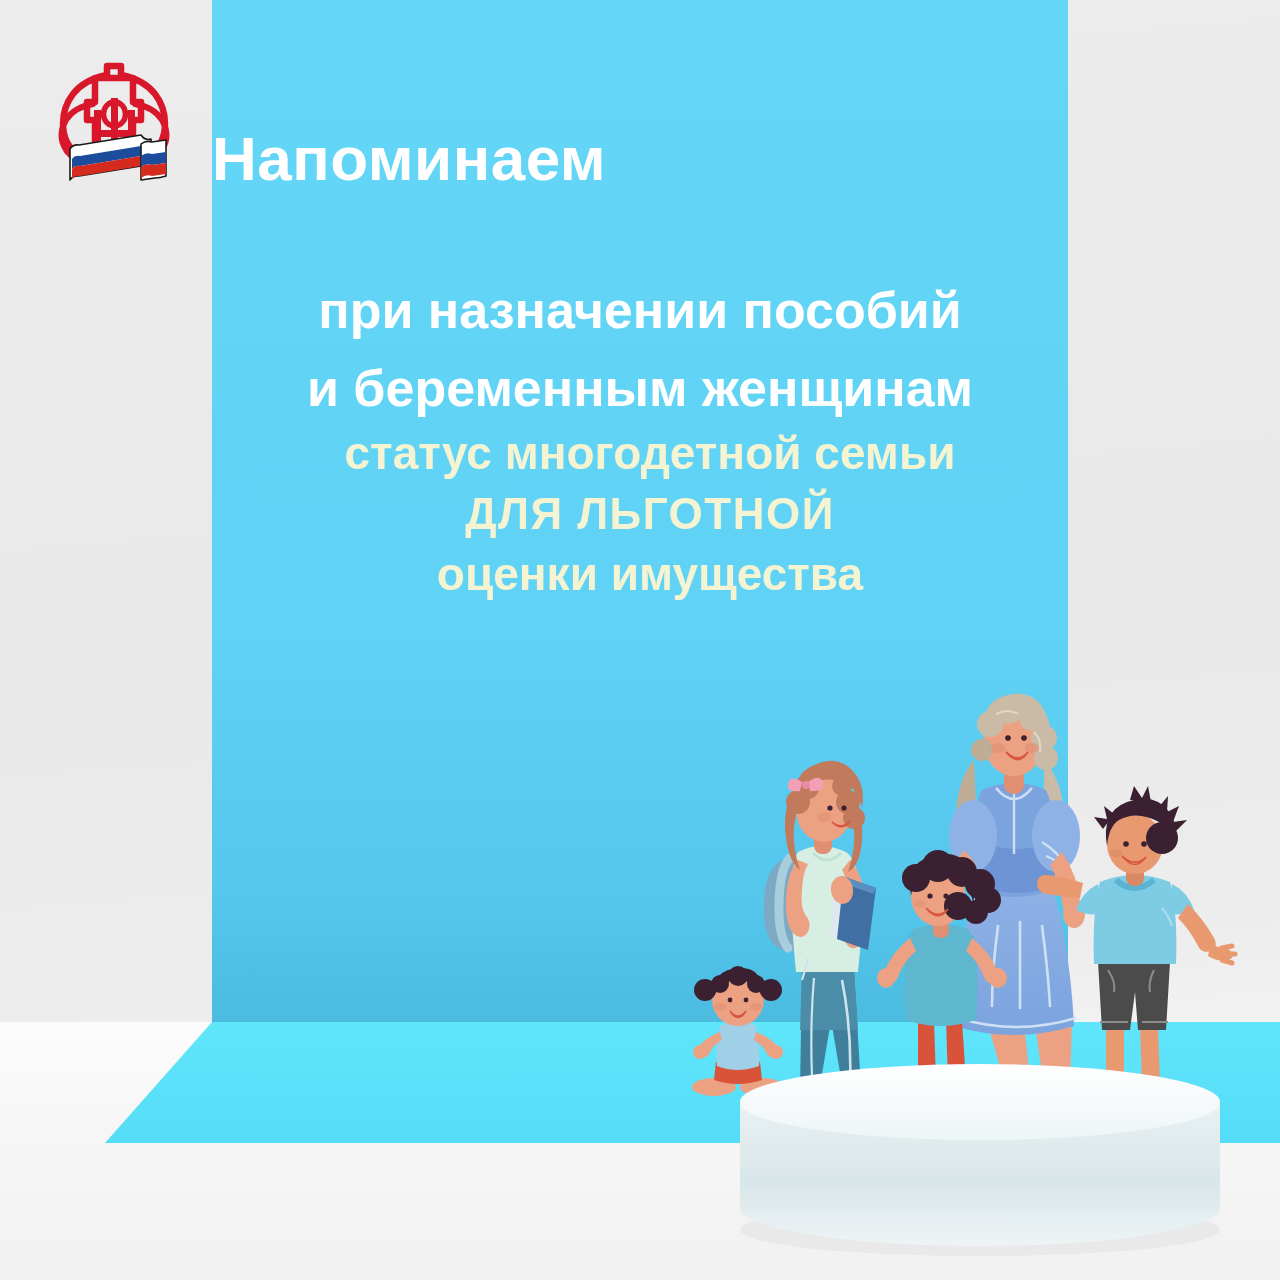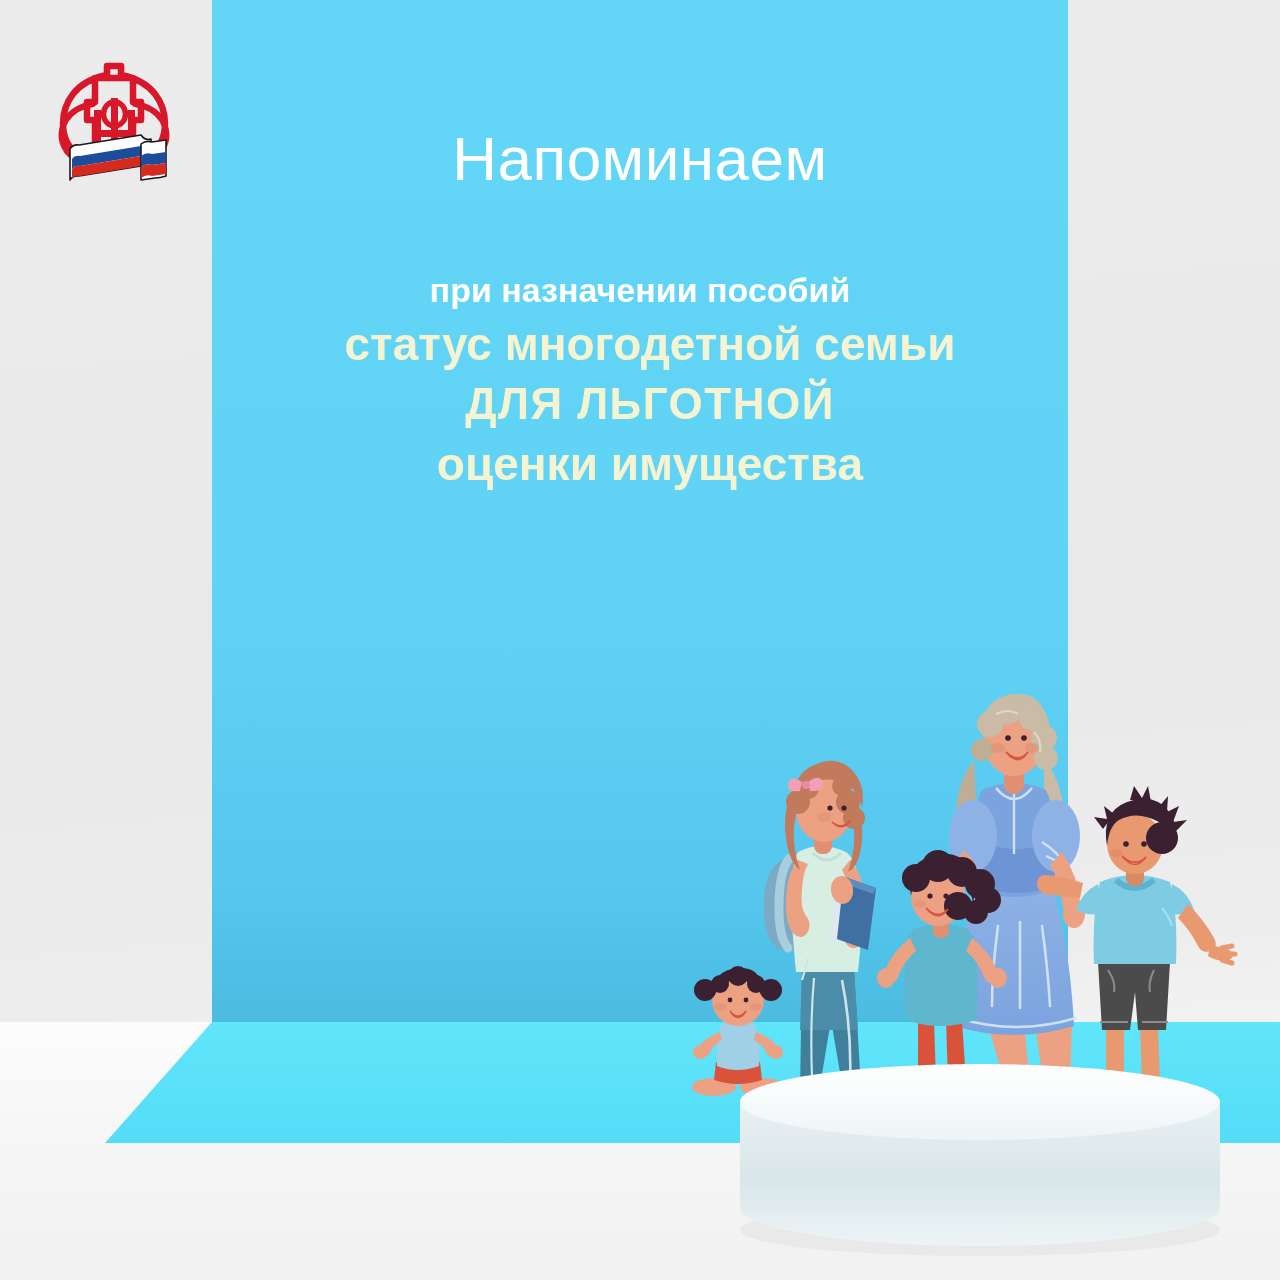--- a/index.html
+++ b/index.html
@@ -29,31 +29,31 @@
   }
   .floor svg{display:block;width:1280px;height:128px;}
   
   .logo{
     position:absolute;left:44px;top:58px;width:140px;height:140px;
   }
   .logo svg{display:block;width:140px;height:140px;}
   
   .headline{
     position:absolute;left:212px;top:126px;width:856px;
-    text-align:center;color:#ffffff;
-    font-size:62px;font-weight:normal;letter-spacing:0.5px;line-height:1.05;
+    text-align:left;color:#ffffff;
+    font-size:62px;font-weight:bold;letter-spacing:0.5px;line-height:1.05;
   }
   .body-text{
     position:absolute;left:212px;top:268px;width:856px;
     text-align:center;line-height:1.34;
   }
   .body-text .ln{
     display:block;font-weight:bold;white-space:nowrap;
   }
-  .ln-white{color:#ffffff;font-size:34px;}
+  .ln-white{color:#ffffff;font-size:52px;margin-top:8px;}
   .ln-cream{color:#f4f3d2;font-size:46px;padding-left:20px;}
   .ln-caps{color:#f4f3d2;font-size:44px;letter-spacing:1.5px;}
   
   .illo{
     position:absolute;left:690px;top:690px;width:590px;height:590px;
   }
   .illo svg{display:block;width:590px;height:590px;}
 </style>
 </head>
 <body>
@@ -106,20 +106,21 @@
         <path d="M97 98 q5 -4 11 -2 l14 -2 l0 11 l-14 2 q-6 -2 -11 2 z" fill="#1c4c9c"></path>
         <path d="M97 109 q5 -4 11 -2 l14 -2 l0 11 l-14 2 q-6 -2 -11 2 z" fill="#d52b1e"></path>
       </g>
     </svg>
   </div>
 
   <div class="headline">Напоминаем</div>
 
   <div class="body-text">
     <span class="ln ln-white">при назначении пособий</span>
+    <span class="ln ln-white">и беременным женщинам</span>
     <span class="ln ln-cream">статус многодетной семьи</span>
     <span class="ln ln-cream ln-caps">ДЛЯ ЛЬГОТНОЙ</span>
     <span class="ln ln-cream">оценки имущества</span>
   </div>
 
   <div class="illo">
     <svg viewBox="0 0 590 590" xmlns="http://www.w3.org/2000/svg">
       <defs>
         <linearGradient id="podSide" x1="0" y1="0" x2="0" y2="1">
           <stop offset="0%" stop-color="#e9f1f3"></stop>

